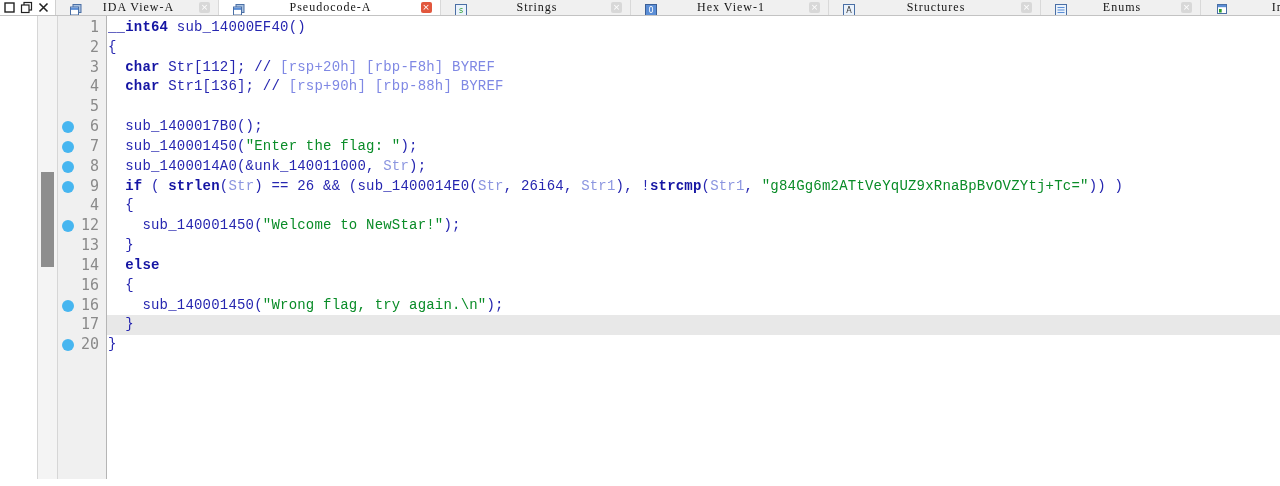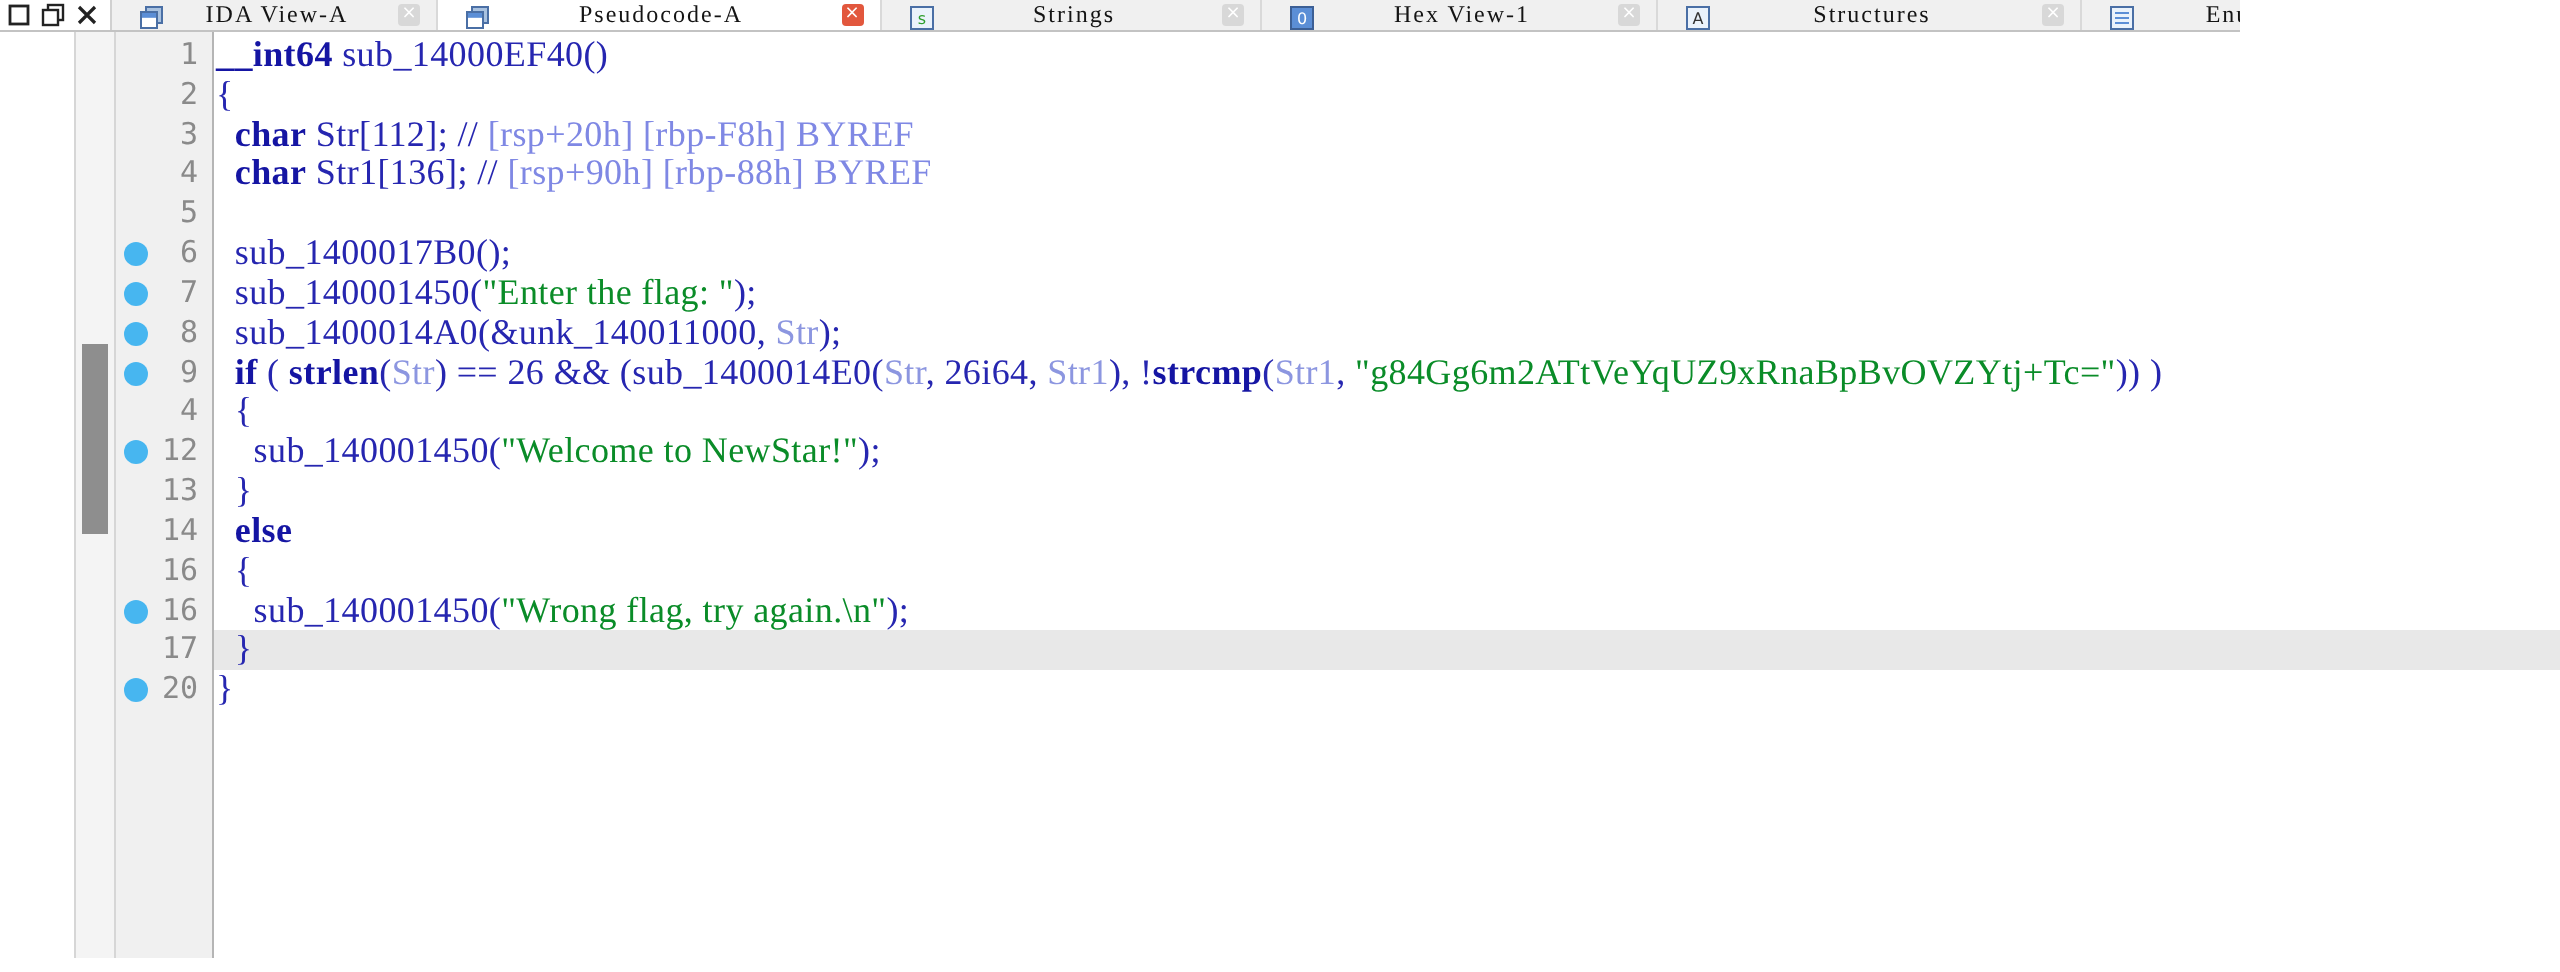--- a/index.html
+++ b/index.html
@@ -2,21 +2,21 @@
 <html><head>
 <meta charset="utf-8">
 <style>
   html,body{margin:0;padding:0;}
   body{
     width:1280px;height:486px;overflow:hidden;position:relative;
     background:#ffffff;font-family:"Liberation Sans",sans-serif;
   }
   
   .tabbar{
-    position:absolute;left:0;top:0;width:1120px;height:16px;
+    position:absolute;left:0;top:0;width:1280px;height:16px;
     background:#ffffff;border-bottom:1px solid #c3c3c3;
     display:flex;box-sizing:border-box;
   }
   .win-controls{
     width:56px;flex:none;display:flex;align-items:center;gap:4px;
     padding:0 3px;border-right:1px solid #d0d0d0;box-sizing:border-box;background:#fff;
   }
   .win-btn{width:13px;height:13px;flex:none;display:block;}
   .tabs{flex:1;display:flex;overflow:hidden;}
   .tab{
@@ -58,21 +58,21 @@
     width:49px;flex:none;position:relative;box-sizing:border-box;
     font-family:"DejaVu Sans Mono",monospace;font-size:15px;line-height:19.842px;
     color:#8a8a8a;text-align:right;padding-right:8px;
   }
   .dot{
     position:absolute;left:4px;top:4px;width:12px;height:12px;
     border-radius:50%;background:var(--dot,#47b6f0);
   }
   .codecell{
     flex:1;white-space:pre;padding-left:1px;
-    font-family:Liberation Serif, serif;font-size:18px;line-height:19.842px;
+    font-family:Liberation Mono, monospace;font-size:14px;line-height:19.842px;
     letter-spacing:0.2px;color:var(--c-code,#2626b0);
   }
   .row.hl .codecell{background:#e8e8e8;}
   .tk-kw{color:var(--c-kw,#1515a3);font-weight:bold;}
   .tk-code{color:var(--c-code,#2626b0);}
   .tk-var{color:var(--c-var,#8c96e0);}
   .tk-com{color:var(--c-com,#7f88e4);}
   .tk-str{color:var(--c-str,#0a8c28);}
   .tk-imp{color:var(--c-imp,#e52ee5);font-weight:bold;}
 </style>

